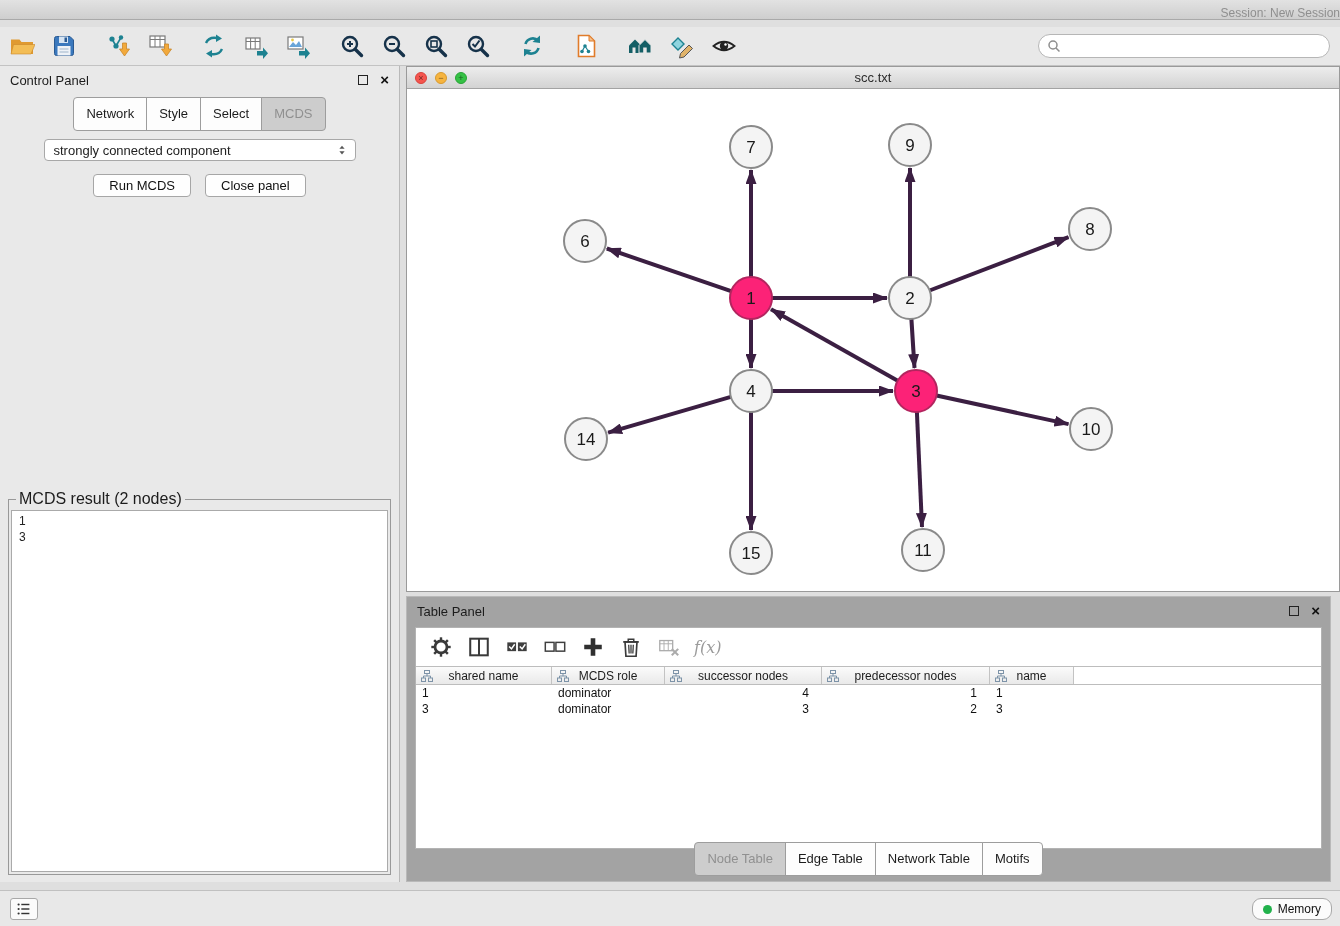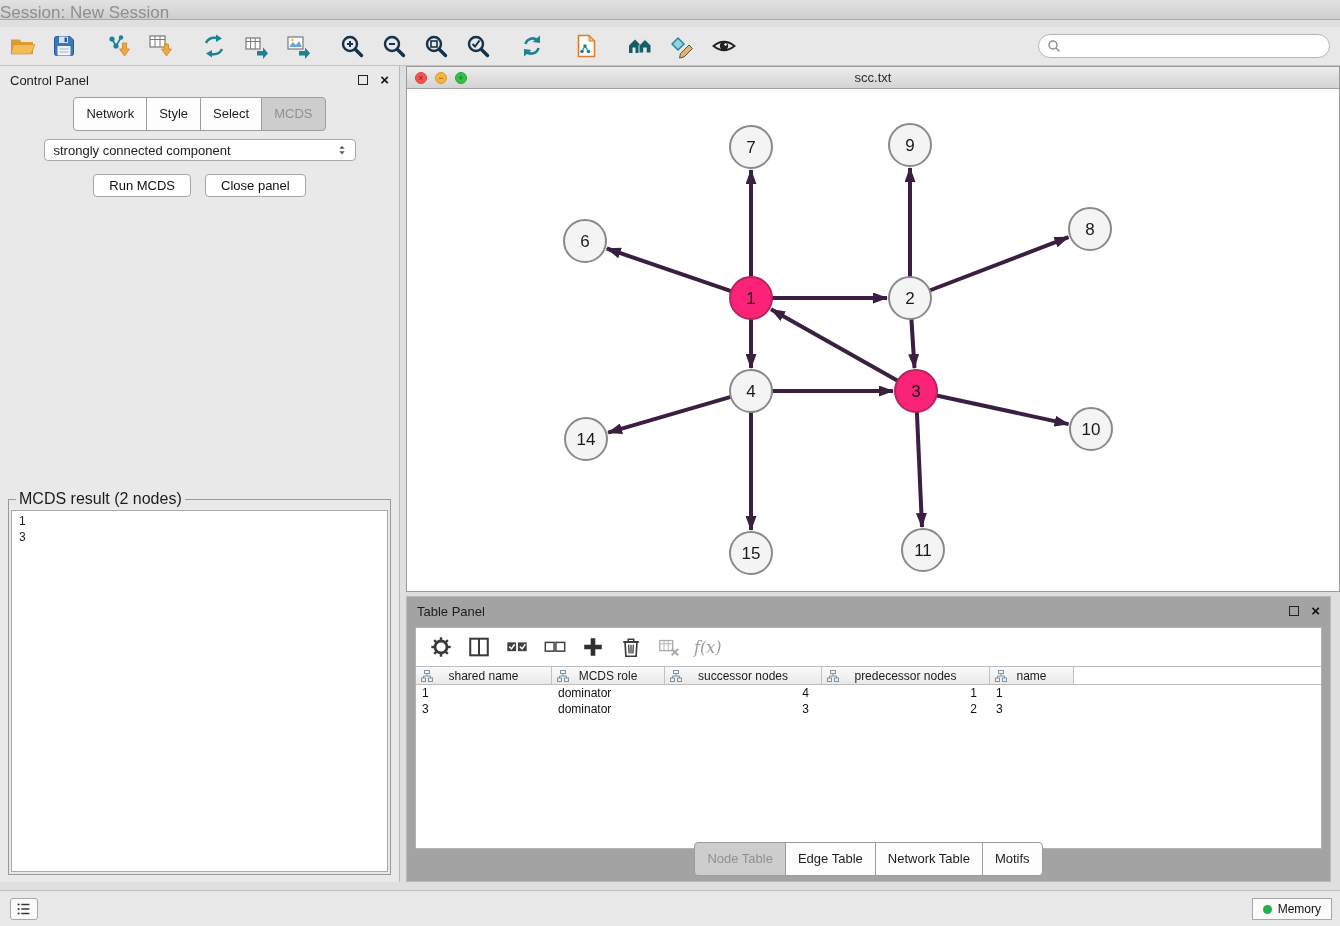--- a/index.html
+++ b/index.html
@@ -8,21 +8,21 @@
     font-family: "Liberation Sans", sans-serif;
     background:#dfdfdf;
     position:relative;
     color:#222;
   }
   
   #titlebar {
     position:absolute; left:0; top:0; right:0; height:20px;
     background:linear-gradient(#e2e2e2,#cecece);
     border-bottom:1px solid #a9a9a9;
-    text-align:left; line-height:26px; font-size:17px; color:#8f8f8f;
+    text-align:right; line-height:26px; font-size:12px; color:#8f8f8f;
   }
   
   #toolbar {
     position:absolute; left:0; top:27px; right:0; height:39px;
     background:#e8e8e8; border-bottom:1px solid #c3c3c3;
     display:flex; align-items:center; padding:0 10px 0 8px;
   }
   #tb-groups { display:flex; align-items:center; }
   .tb-group { display:flex; gap:14px; margin-right:26px; }
   .tb-btn { width:28px; height:28px; border:none; background:transparent; display:flex; align-items:center; justify-content:center; cursor:pointer; padding:0; }
@@ -126,21 +126,21 @@
     background:#e8e8e8; border-top:1px solid #c0c0c0;
   }
   #list-btn {
     position:absolute; left:10px; top:7px; width:28px; height:22px;
     background:#fbfbfb; border:1px solid #a8a8a8; border-radius:3px;
     display:flex; align-items:center; justify-content:center; cursor:pointer;
   }
   #list-btn svg { width:18px; height:18px; }
   #memory-btn {
     position:absolute; right:8px; top:7px; height:22px;
-    background:#fbfbfb; border:1px solid #a8a8a8; border-radius:0;
+    background:#fbfbfb; border:1px solid #a8a8a8; border-radius:9px;
     display:flex; align-items:center; gap:6px; padding:0 10px;
     font-size:12px; cursor:pointer; font-family:"Liberation Sans",sans-serif; color:#111;
   }
   #memory-btn .dot { width:9px; height:9px; border-radius:50%; background:#21b14b; }
 </style>
 </head>
 <body>
 
 <div id="app">
 

